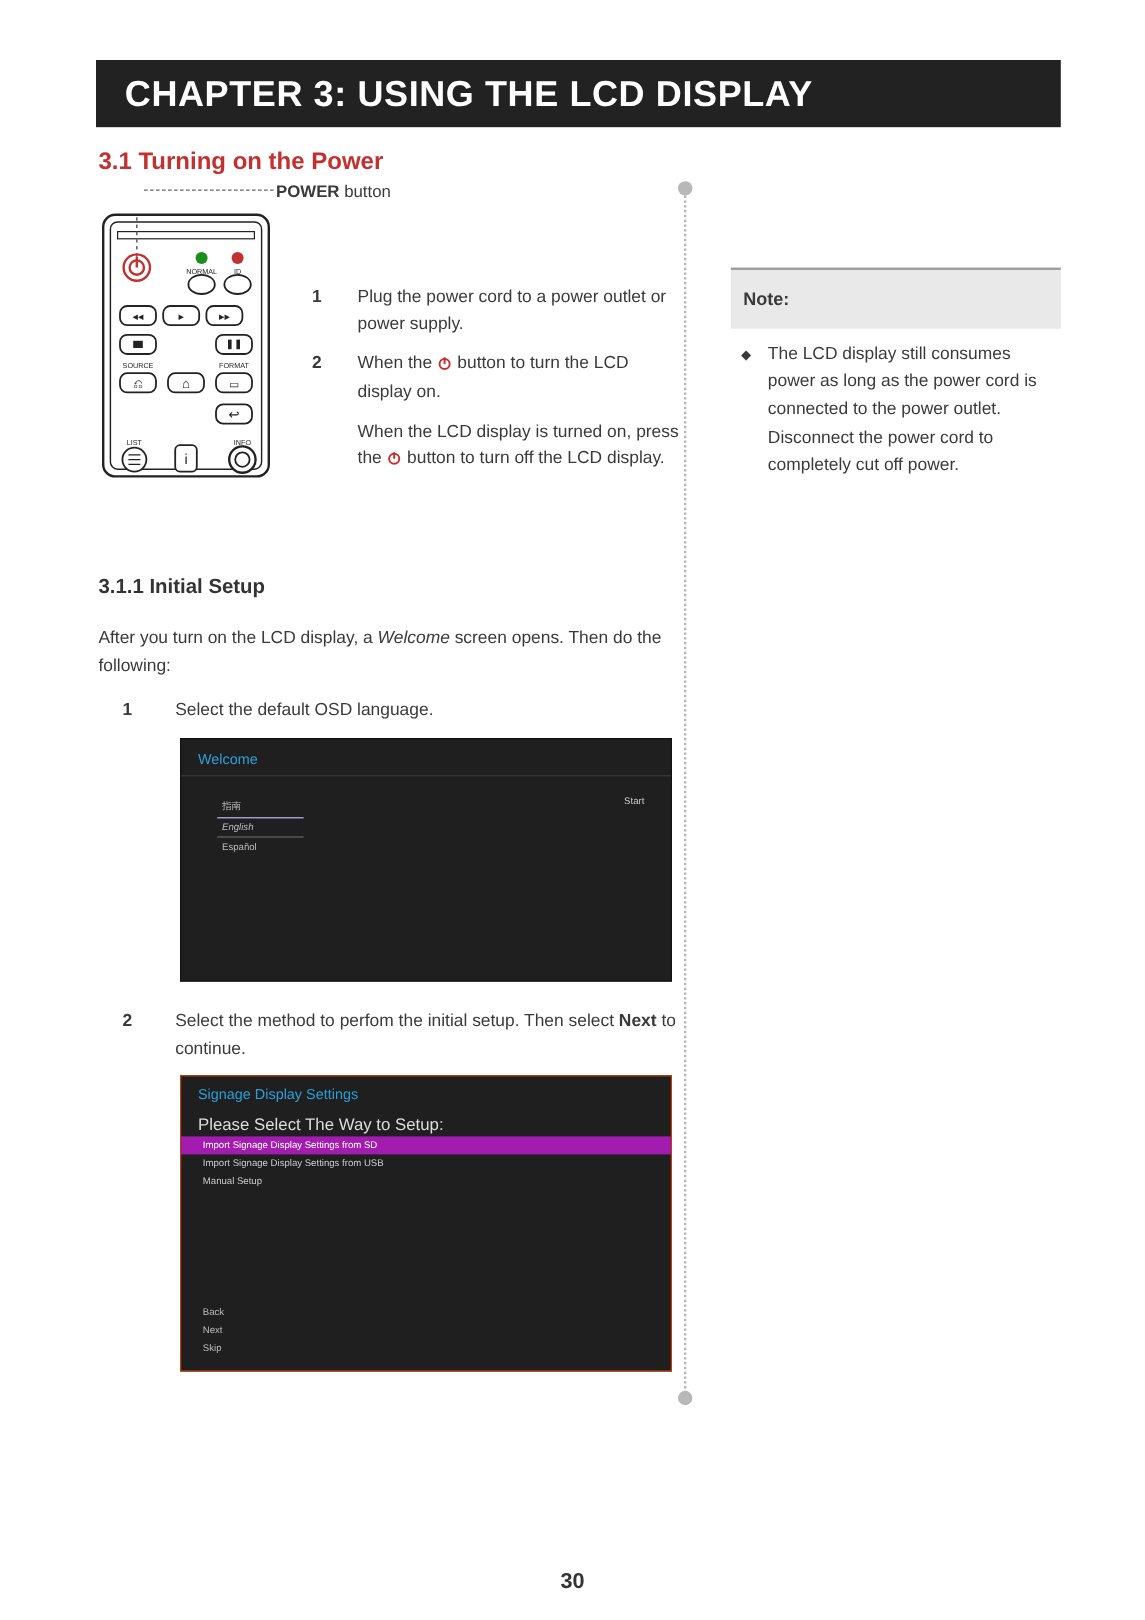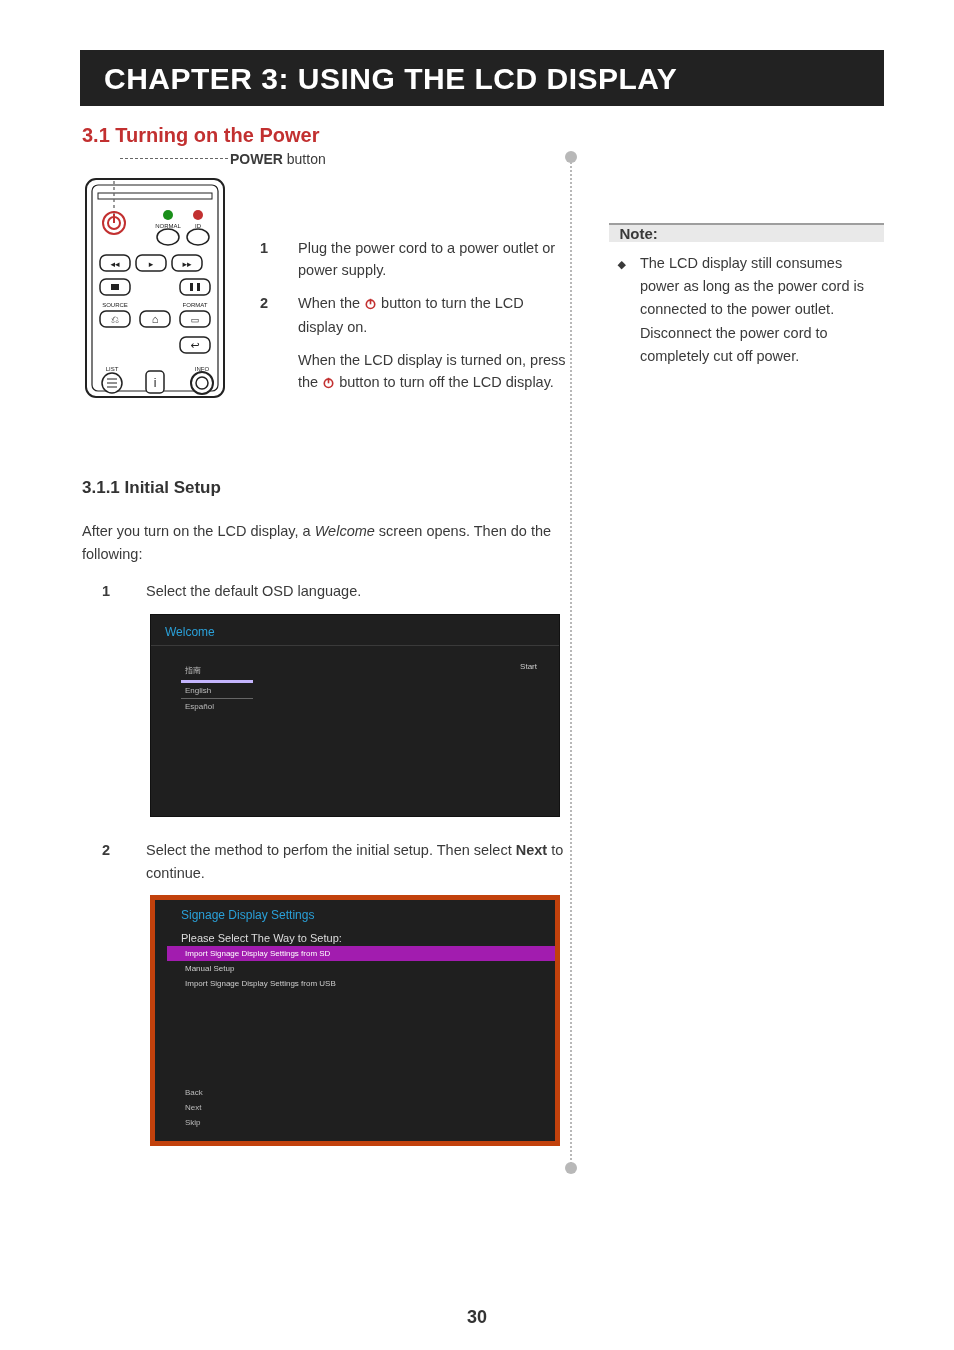--- a/index.html
+++ b/index.html
@@ -26,44 +26,44 @@
   .power-label .lbl b { font-weight: bold; }
   .power-label .dashline { position: absolute; top: 7px; left: 40px; width: 108px; border-top: 1.5px dashed #666; }
 
   .step { display: flex; gap: 30px; font-size: 14.5px; line-height: 1.55; margin-bottom: 10px; }
   .step .num { width: 14px; flex-shrink: 0; font-weight: bold; text-align: right; }
   .step .txt { flex: 1; }
   .step .sub { margin-top: 10px; }
   .pwr-icon { display: inline-block; vertical-align: -2px; }
   .pwr-icon svg { width: 13px; height: 13px; }
 
-  .note-box .note-head { background: #e9e9e9; border-top: 2px solid #9e9e9e; padding: 0 10px; font-weight: bold; font-size: 15px; margin-top: 72px; }
+  .note-box .note-head { background: #e9e9e9; border-top: 2px solid #9e9e9e; padding: 16px 10px; font-weight: bold; font-size: 15px; margin-top: 72px; }
   .note-list { padding: 10px 6px 0 8px; font-size: 14.5px; line-height: 1.6; }
   .note-list .bullet { display: flex; gap: 14px; }
   .note-list .dia { flex-shrink: 0; font-size: 11px; padding-top: 4px; }
 
   .subsection-title { font-weight: bold; font-size: 17px; color: #333; margin: 71px 0 22px 2px; }
   .body-text { font-size: 14.5px; line-height: 1.6; margin: 0 0 14px 2px; }
   .italic { font-style: italic; }
   .step-wide { display: flex; gap: 30px; font-size: 14.5px; line-height: 1.6; margin: 0 0 6px 22px; }
   .step-wide .num { width: 14px; flex-shrink: 0; font-weight: bold; }
   .step-wide .txt { flex: 1; }
   .bold { font-weight: bold; }
 
   .ui-shot { margin: 10px 0 22px 70px; width: 410px; }
   .ui-welcome { background: #1f1f1f; color: #ddd; border: 1px solid #111; font-size: 8px; }
   .ui-welcome .title { color: #2aa0d8; font-size: 12px; padding: 10px 14px 6px; border-bottom: 1px solid #3a3a3a; }
   .ui-welcome .body { padding: 16px 30px 80px 30px; position: relative; min-height: 170px; }
   .ui-welcome .opt { width: 72px; padding: 3px 4px; color: #bdbdbd; border-bottom: 1px solid transparent; }
-  .ui-welcome .opt.sel { border-top: 3px solid #c4b5fd; border-bottom: 1px solid #666; }
+  .ui-welcome .opt.sel { border-top: 1px solid #c4b5fd; border-bottom: 1px solid #666; font-style: italic; }
   .ui-welcome .start-btn { position: absolute; right: 22px; top: 16px; color: #ccc; }
 
-  .ui-signage { background: #1f1f1f; color: #ddd; border: 5px solid #c2410c; font-size: 8px; padding-left: 12px; }
+  .ui-signage { background: #1f1f1f; color: #ddd; border: 1px solid #c2410c; font-size: 8px; }
   .ui-signage .title { color: #2aa0d8; font-size: 12px; padding: 8px 14px 6px; }
-  .ui-signage .prompt { padding: 4px 14px 2px; color: #ddd; font-size: 11px; }
+  .ui-signage .prompt { padding: 4px 14px 2px; color: #ddd; font-size: 14px; }
   .ui-signage .list { padding: 0 0 90px 0; }
   .ui-signage .row { padding: 3px 18px; color: #ccc; }
   .ui-signage .row.hl { background: #a21caf; color: #fff; }
   .ui-signage .footer { text-align: left; padding: 4px 18px 10px; color: #bbb; line-height: 1.9; }
 
   .page-num { position: absolute; bottom: 22px; width: 100%; left: 0; text-align: center; font-weight: bold; font-size: 18px; color: #333; }
 </style>
 </head>
 <body>
 
@@ -192,22 +192,22 @@
           <span>Select the method to perfom the initial setup. Then select </span><span class="bold">Next</span><span> to continue.</span>
         </div>
       </div>
 
       <div class="ui-shot">
         <div class="ui-signage">
           <div class="title">Signage Display Settings</div>
           <div class="prompt">Please Select The Way to Setup:</div>
           <div class="list">
             <div class="row hl">Import Signage Display Settings from SD</div>
+            <div class="row">Import Signage Display Settings from USB</div>
             <div class="row">Manual Setup</div>
-            <div class="row">Import Signage Display Settings from USB</div>
           </div>
           <div class="footer">
             <div>Back</div>
             <div>Next</div>
             <div>Skip</div>
           </div>
         </div>
       </div>
 
     </div>

